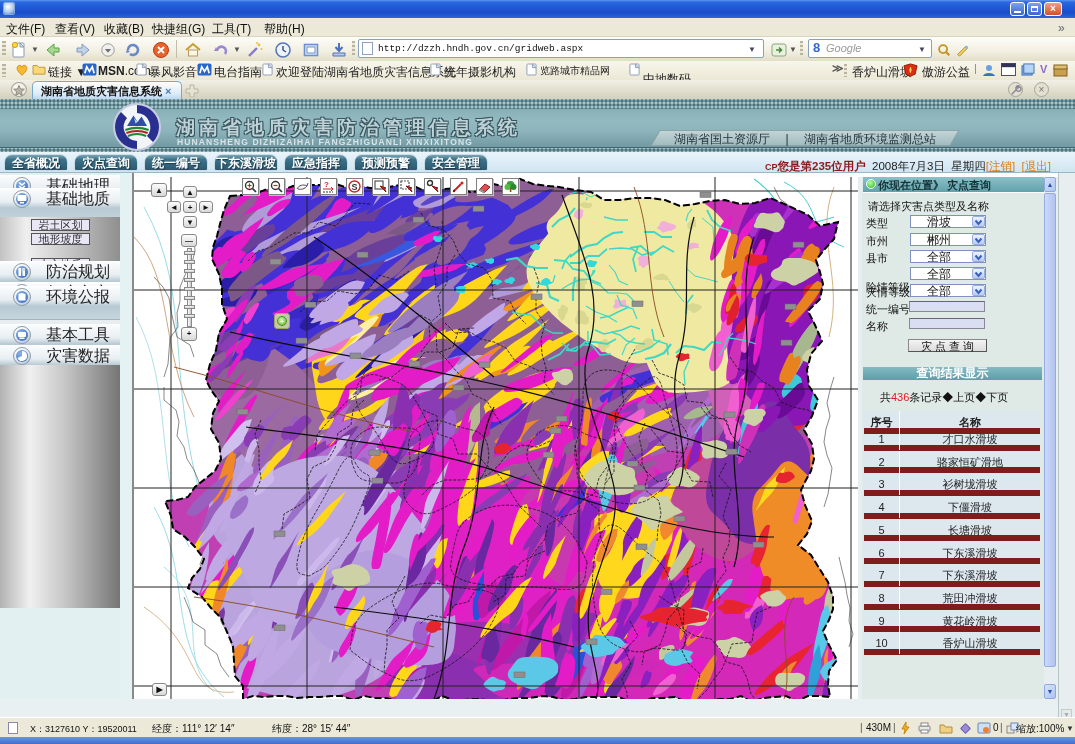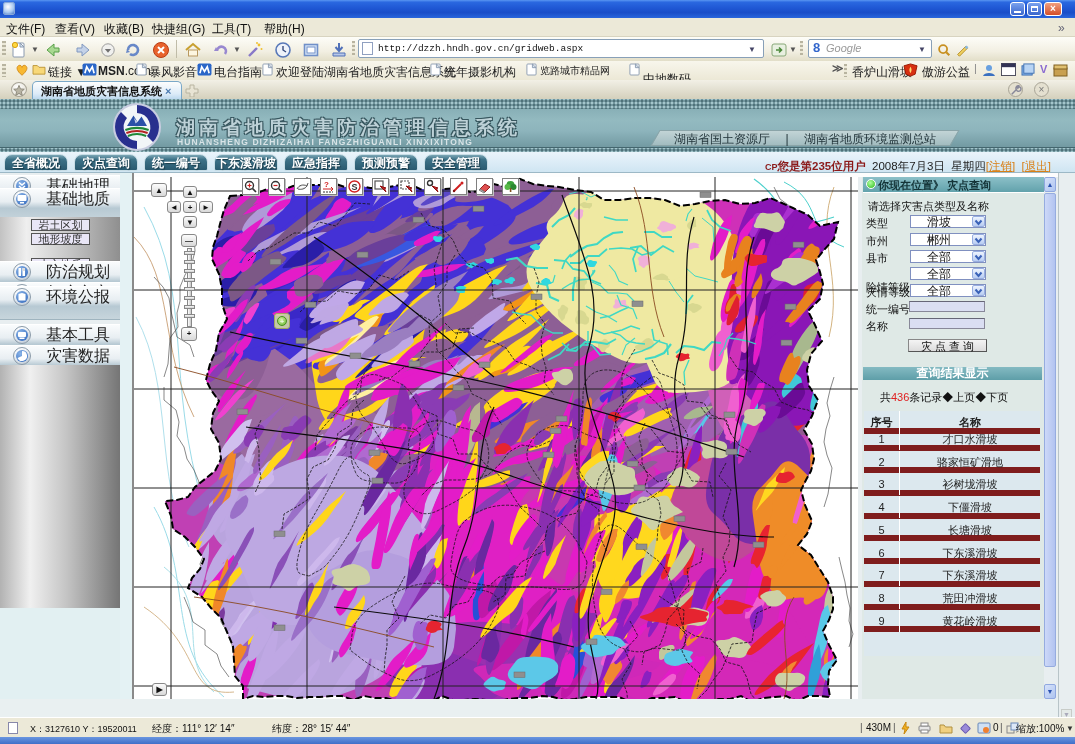--- a/index.html
+++ b/index.html
@@ -1544,20 +1544,24 @@
       <div class="c2">下东溪滑坡</div>
     </div>
  <div class="trow" style="top:175.9px">
       <div class="c1">8</div>
       <div class="c2">荒田冲滑坡</div>
     </div>
  <div class="trow" style="top:198.6px">
       <div class="c1">9</div>
       <div class="c2">黄花岭滑坡</div>
     </div>
+ <div class="trow" style="top:221.3px">
+      <div class="c1">10</div>
+      <div class="c2">香炉山滑坡</div>
+    </div>
 </div>
 <div class="abs sarrow" style="top:177px">▲</div>
 <div class="abs" id="sthumb"></div>
 <div class="abs sarrow" style="top:684px">▼</div>
 <div class="abs" id="deadr"></div>
 <div class="abs" style="left:1061px;top:709px;width:11px;height:10px;border:1px solid #c8ccc8;background:#e4eae8;color:#aab;font-size:7px;text-align:center;line-height:9px">▼</div>
 
 <div class="abs" id="botgap"></div>
 <div class="abs" style="left:134px;top:173px;width:924px;height:4px;background:#fdfdfd"></div>
 <div class="abs" id="statusbar">

